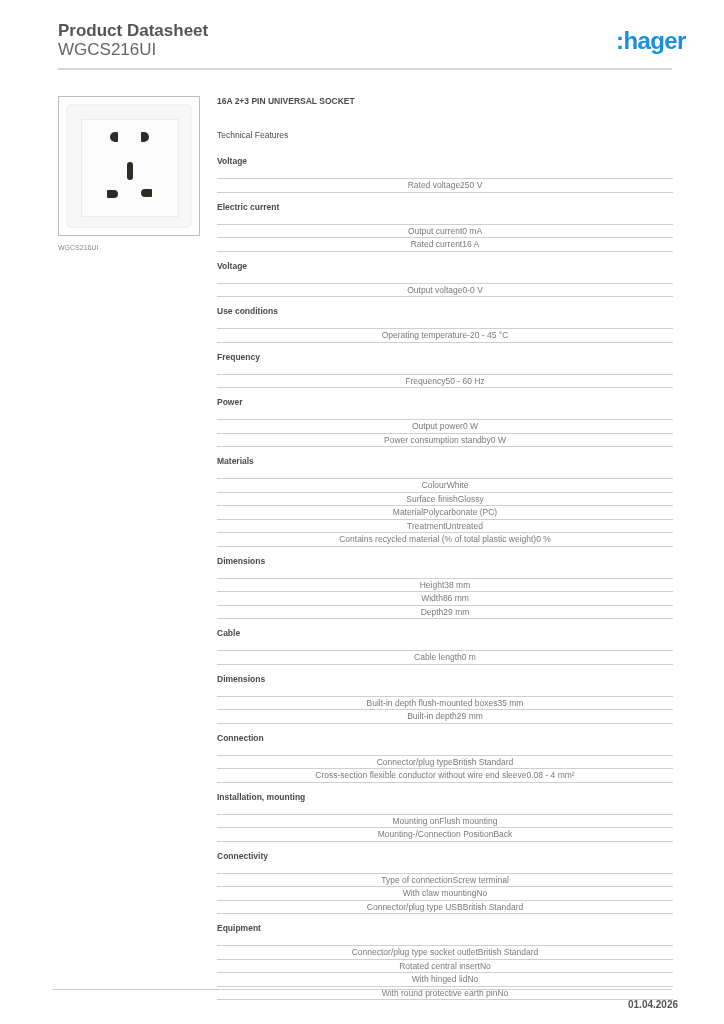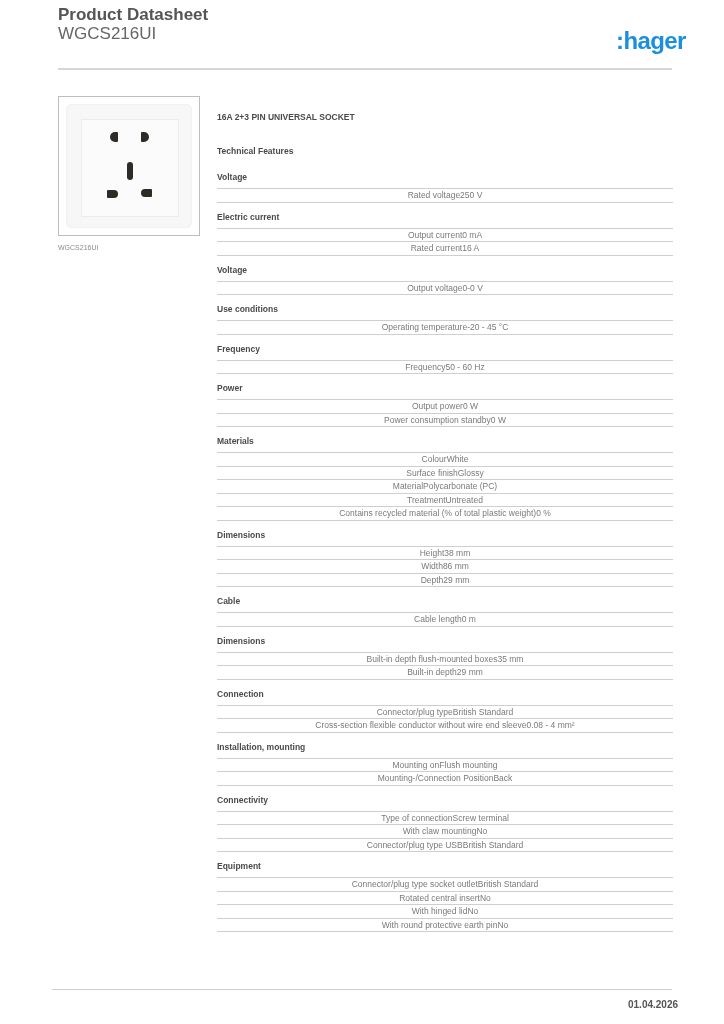--- a/index.html
+++ b/index.html
@@ -1,20 +1,20 @@
 <!DOCTYPE html>
 <html><head>
 <meta charset="utf-8">
 <style>
   html, body { margin: 0; padding: 0; background: #ffffff; }
   body {
     width: 724px; height: 1024px; position: relative; overflow: hidden;
     font-family: "Liberation Sans", sans-serif; color: #6f6f6f;
   }
-  .header { position: absolute; left: 58px; top: 5px; }
+  .header { position: absolute; left: 58px; top: 21px; }
   .title { font-size: 17px; font-weight: bold; color: #555555; line-height: 19px; }
   .subtitle { font-size: 17px; color: #666666; line-height: 19px; }
   .logo {
     position: absolute; left: 616px; top: 27px; font-size: 24px; font-weight: bold;
     color: #1a8fe0; letter-spacing: -0.6px; line-height: 28px;
   }
   .header-rule { position: absolute; left: 58px; top: 68px; width: 614px; height: 2px; background: #d6d6d6; }
 
   .image-frame {
     position: absolute; left: 58px; top: 96px; width: 142px; height: 140px;
@@ -24,27 +24,27 @@
     position: absolute; left: 7px; top: 7px; width: 126px; height: 124px;
     background: #f7f7f7; border-radius: 6px; box-shadow: inset 0 0 2px #e3e3e3;
   }
   .plate-inner {
     position: absolute; left: 15px; top: 15px; width: 96px; height: 96px;
     background: #fbfbfb; border: 1px solid #ececec;
   }
   .pin { position: absolute; background: #2e2a26; border-radius: 3px; }
   .image-caption { position: absolute; left: 58px; top: 244px; font-size: 7px; color: #8a8a8a; }
 
-  .content { position: absolute; left: 217px; top: 112px; width: 456px; }
+  .content { position: absolute; left: 217px; top: 96px; width: 456px; }
   .product-name { font-size: 8.5px; font-weight: bold; color: #4a4a4a; height: 13px; margin-bottom: 21px; }
-  .tech-title { font-size: 8.5px; font-weight: bold; color: #4a4a4a; height: 13px; margin-bottom: 12px; }
+  .tech-title { font-size: 8.5px; font-weight: normal; color: #4a4a4a; height: 13px; margin-bottom: 12px; }
   .section { margin-bottom: 8px; }
   .section-title {
     font-size: 8.5px; font-weight: bold; color: #4a4a4a; height: 12px; line-height: 12px;
-    border-bottom: 1.5px solid #cfcfcf; padding-bottom: 5px;
+    border-bottom: 1.5px solid #cfcfcf; padding-bottom: 11px;
   }
   .row {
     display: flex; justify-content: center; font-size: 8.5px; color: #7a7a7a;
     height: 12.5px; line-height: 13px; border-bottom: 1.5px solid #cfcfcf;
   }
   .footer-rule { position: absolute; left: 52px; top: 989px; width: 620px; height: 1px; background: #cfcfcf; }
   .footer-note { position: absolute; left: 316px; top: 1048px; font-size: 7.5px; color: #8a8a8a; margin-left: 27px; }
   .footer-date { position: absolute; left: 628px; top: 999px; font-size: 10px; font-weight: bold; color: #555; }
 </style>
 </head>

